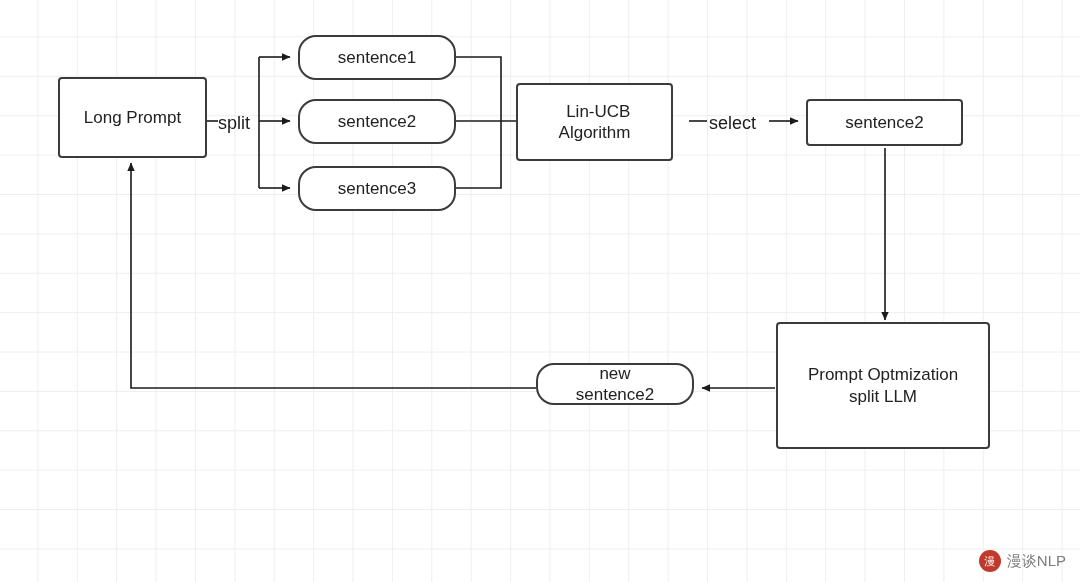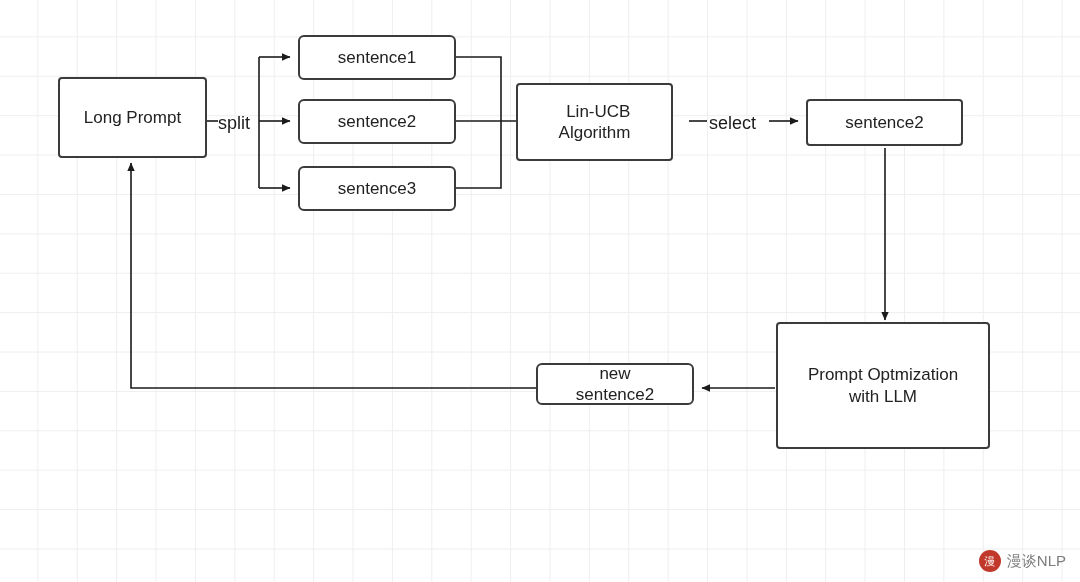--- a/index.html
+++ b/index.html
@@ -30,21 +30,21 @@
     align-items: center;
     justify-content: center;
     text-align: center;
     color: #222222;
     font-size: 17px;
     line-height: 1.25;
     white-space: pre-line;
   }
   .node.small {
     border-width: 2px;
-    border-radius: 6px;
+    border-radius: 18px;
     justify-content: center;
   }
   .edge-label {
     position: absolute;
     font-size: 18px;
     color: #1b1b1b;
     background: transparent;
     white-space: nowrap;
   }
   .caption {
@@ -144,21 +144,21 @@
     <span>Lin-UCB
 Algorithm</span>
   </div>
 
   <div class="node" style="left:806px; top:99px; width:157px; height:47px;">
     <span>sentence2</span>
   </div>
 
   <div class="node" style="left:776px; top:322px; width:214px; height:127px;">
     <span>Prompt Optmization
-with LLM</span>
+split LLM</span>
   </div>
 
   <div class="node small" style="left:536px; top:363px; width:158px; height:42px;">
     <span>new
 sentence2</span>
   </div>
 
   <div class="edge-label" style="left:218px; top:113px;">split</div>
 
   <div class="edge-label" style="left:709px; top:113px;">select</div>

